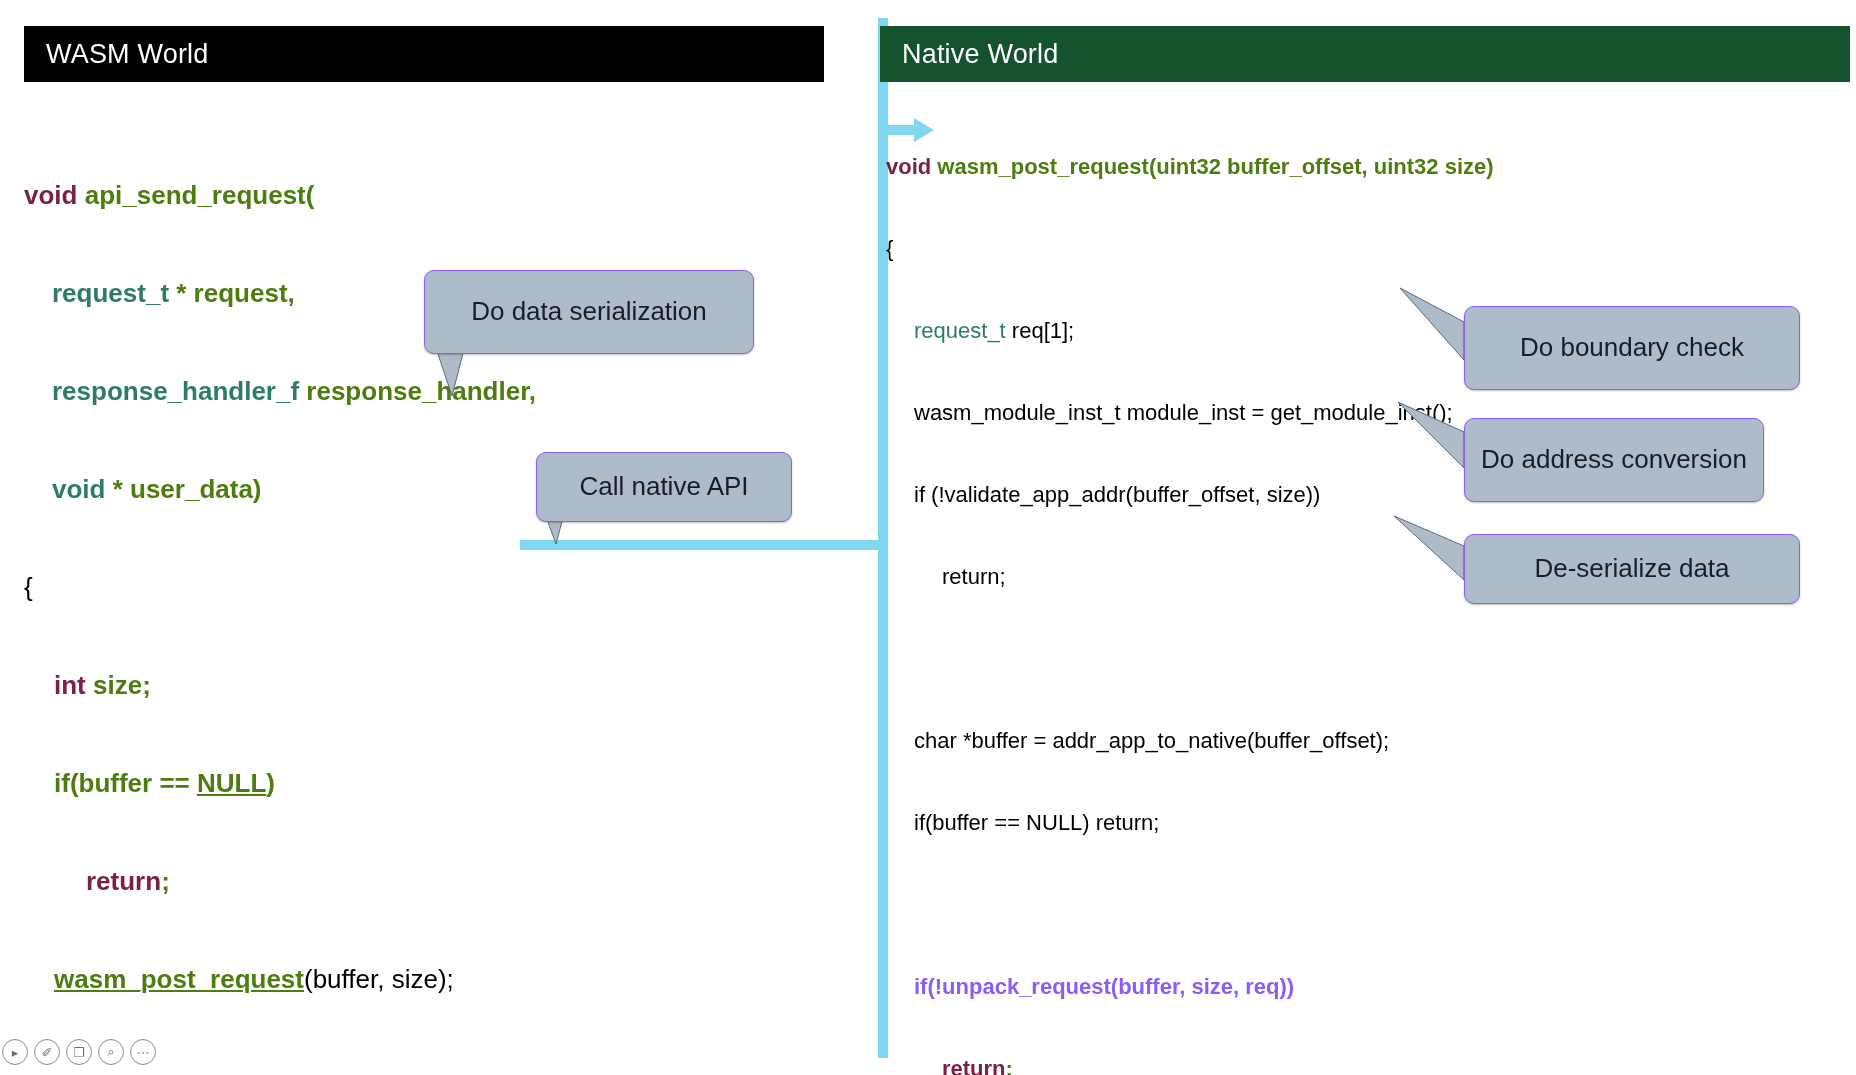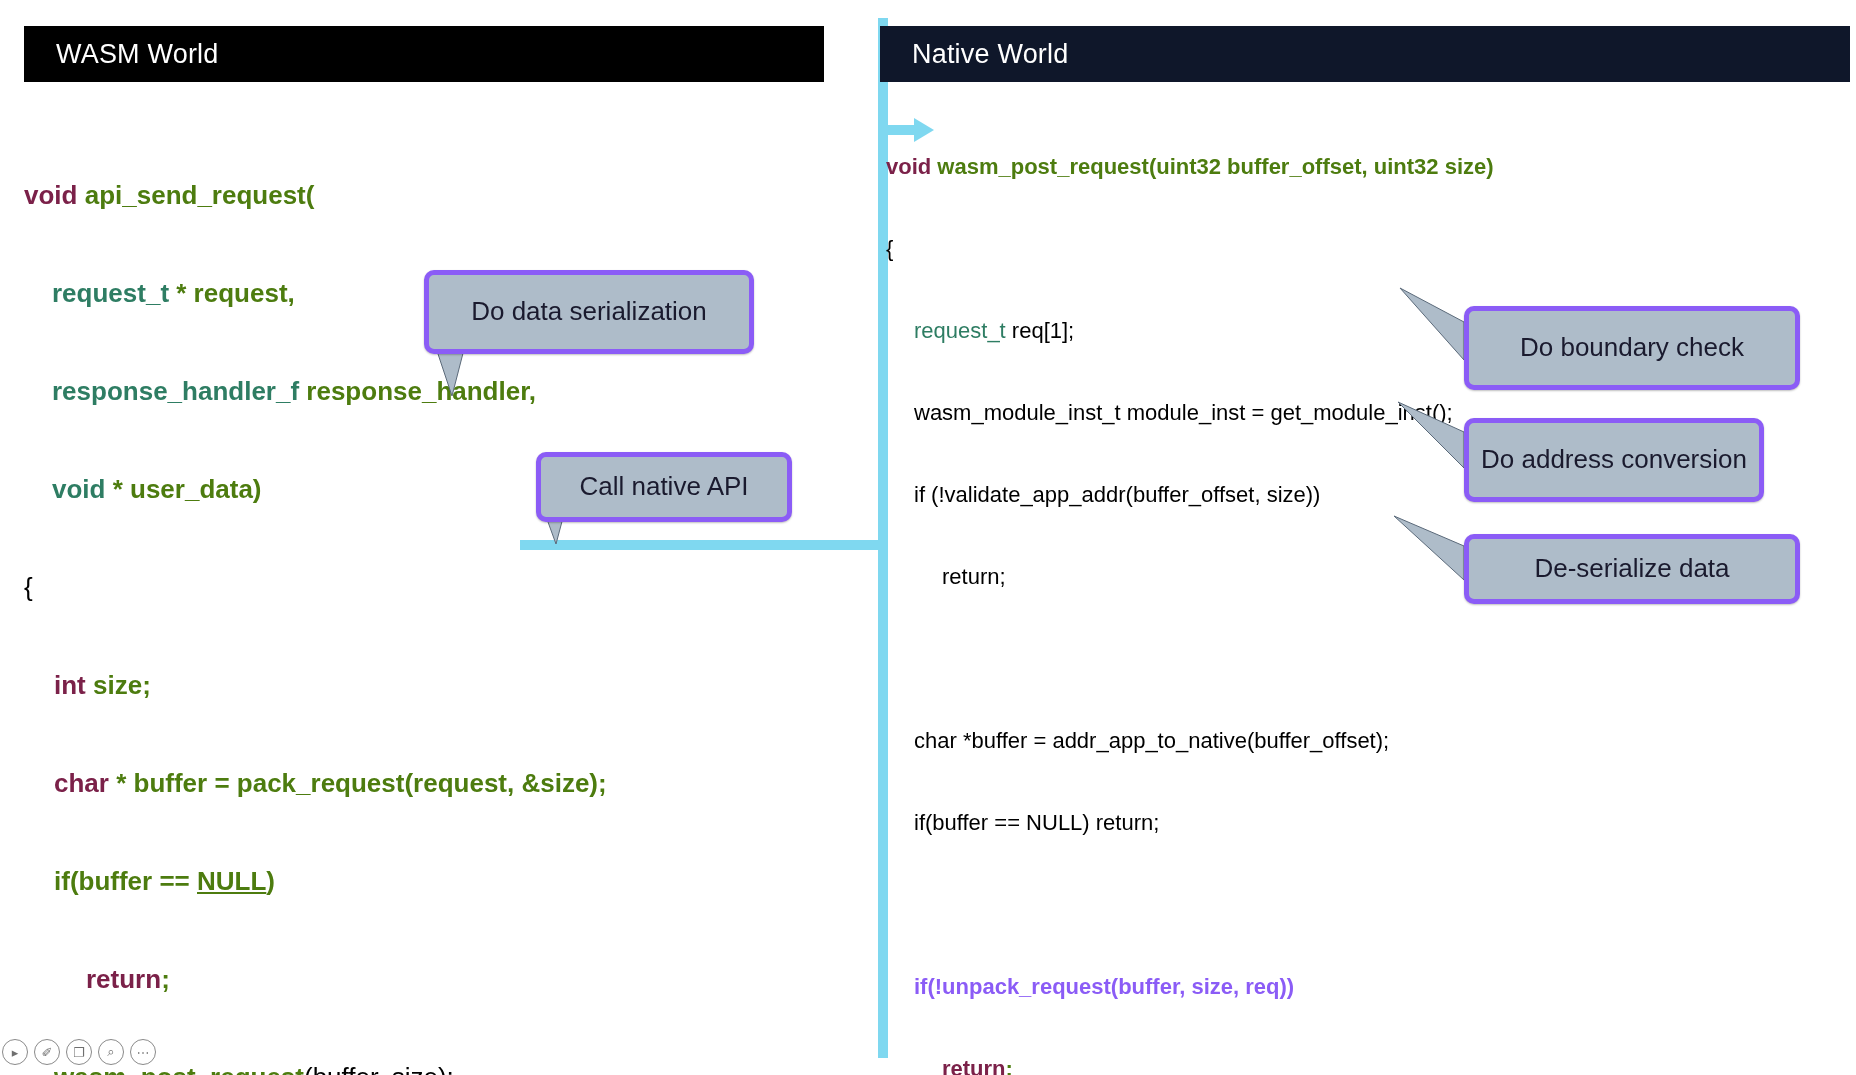--- a/index.html
+++ b/index.html
@@ -14,38 +14,38 @@
     font-family: "Liberation Sans", sans-serif;
     overflow: hidden;
   }
 
   
   .panel-header {
     position: absolute;
     box-sizing: border-box;
     display: flex;
     align-items: center;
-    padding-left: 32px;
+    padding-left: 22px;
     color: #ffffff;
     font-size: 27px;
     letter-spacing: .2px;
   }
   #wasm-header {
     left: 24px;
     top: 26px;
     width: 800px;
     height: 56px;
     background: #000000;
   }
   #native-header {
     left: 880px;
     top: 26px;
     width: 970px;
     height: 56px;
-    background: #0f172a;
+    background: #14532d;
   }
 
   
   .code {
     position: absolute;
     font-family: "Liberation Sans", sans-serif;
     white-space: pre;
     line-height: 1.0;
   }
   #wasm-code {
@@ -83,21 +83,21 @@
     width: 120px;
     height: 1075px;
     pointer-events: none;
   }
 
   
   .callout {
     position: absolute;
     box-sizing: border-box;
     background: #aebcc9;
-    border: 5px solid #8b5cf6;
+    border: 1px solid #8b5cf6;
     border-radius: 10px;
     color: #1a1a2e;
     display: flex;
     align-items: center;
     justify-content: center;
     text-align: right;
     font-size: 26px;
     line-height: 1.15;
     padding: 4px 10px;
     box-shadow: 0 1px 2px rgba(0,0,0,.25);
@@ -156,21 +156,20 @@
   <span>Native World</span>
 </div>
 
 <div class="code" id="wasm-code">
   <span class="ln"><span class="kw">void</span> <span class="blkb">api_send_request(</span></span>
   <span class="ln"><span class="sp" style="width:28px"></span><span class="type-g">request_t</span> <span class="blkb">* request,</span></span>
   <span class="ln"><span class="sp" style="width:28px"></span><span class="type-g">response_handler_f</span> <span class="blkb">response_handler,</span></span>
   <span class="ln"><span class="sp" style="width:28px"></span><span class="type-g">void</span> <span class="blkb">* user_data)</span></span>
   <span class="ln"><span class="blk">{</span></span>
   <span class="ln"><span class="sp" style="width:30px"></span><span class="kw">int</span> <span class="blkb">size;</span></span>
-  <span class="ln"><span class="sp" style="width:30px"></span><span class="kw">char</span> <span class="blkb">* buffer = pack_request(request, &amp;size);</span></span>
   <span class="ln"><span class="sp" style="width:30px"></span><span class="blkb">if(buffer == </span><span class="blkb under">NULL</span><span class="blkb">)</span></span>
   <span class="ln"><span class="sp" style="width:62px"></span><span class="ret">return</span><span class="blkb">;</span></span>
   <span class="ln"><span class="sp" style="width:30px"></span><span class="blkb under">wasm_post_request</span><span class="blk">(buffer, size);</span></span>
   
   
   
   
 </div>
 
 <div class="code" id="native-code">

